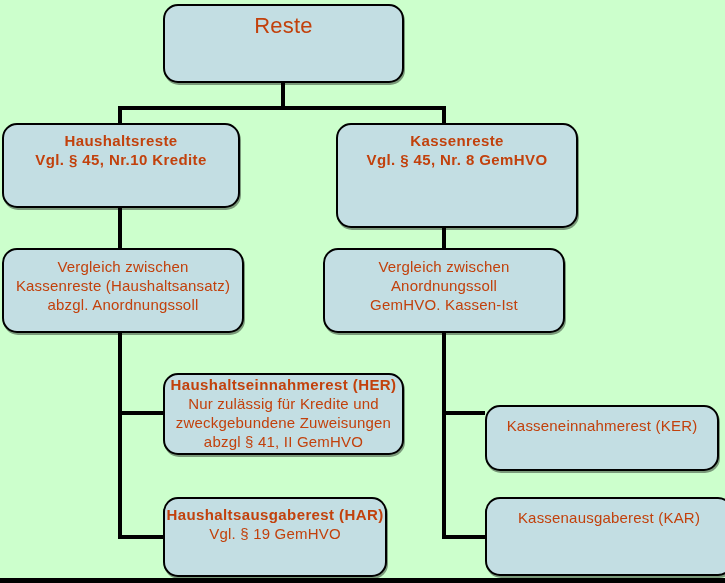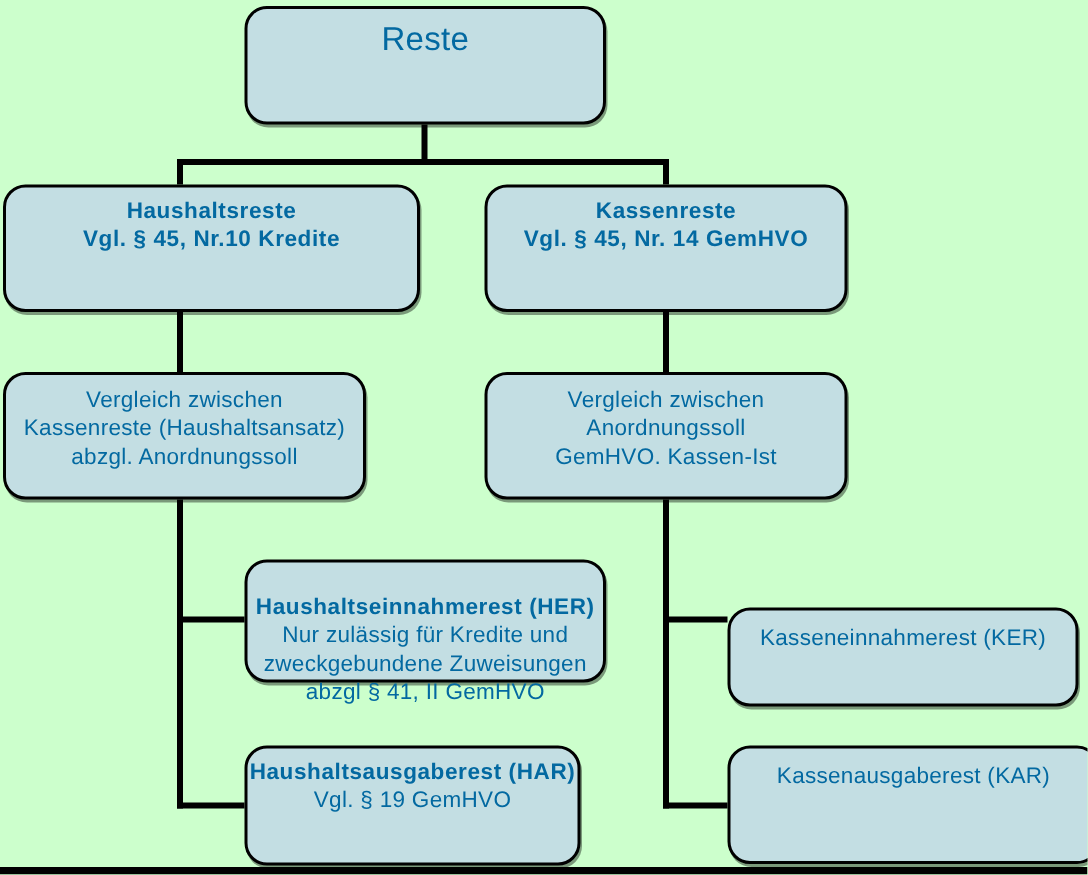--- a/index.html
+++ b/index.html
@@ -19,36 +19,36 @@
     position:absolute;left:0;top:0;width:725px;height:583px;
     background:var(--bg);
   }
   .node{
     position:absolute;
     background:var(--fill);
     border:2px solid var(--line);
     border-radius:15px;
     box-shadow:1px 2px 0 rgba(0,0,0,0.40);
     text-align:center;
-    color:#0369a1;
+    color:#c2410c;
     font-size:15px;
     line-height:19px;
     letter-spacing:0.2px;
   }
   .node .b{font-weight:bold;letter-spacing:0.4px;}
   .conn{position:absolute;background:var(--line);}
   .bottom-bar{position:absolute;background:var(--line);left:0;top:578px;width:725px;height:5px;}
 
   
   .n-reste{left:163px;top:4px;width:241px;height:79px;padding-top:7px;font-size:22px;line-height:26px;}
-  .n-hre {left:2px;  top:123px;width:278px;height:85px;padding-top:6px;}
-  .n-kre {left:323px;top:123px;width:242px;height:85px;padding-top:6px;}
+  .n-hre {left:2px;  top:123px;width:238px;height:85px;padding-top:6px;}
+  .n-kre {left:336px;top:123px;width:242px;height:105px;padding-top:6px;}
   .n-vgl1{left:2px;  top:248px;width:242px;height:85px;padding-top:7px;}
   .n-vgl2{left:323px;top:248px;width:242px;height:85px;padding-top:7px;}
-  .n-her {left:163px;top:373px;width:241px;height:82px;padding-top:20px;}
+  .n-her {left:163px;top:373px;width:241px;height:82px;padding-top:0;}
   .n-ker {left:485px;top:373px;width:234px;height:66px;padding-top:9px;margin-top:32px;}
   .n-har {left:163px;top:497px;width:224px;height:80px;padding-top:6px;}
   .n-kar {left:485px;top:497px;width:248px;height:79px;padding-top:9px;}
 
   
   .c-reste-drop {left:281px;top:83px; width:4px;  height:25px;}
   .c-split-bar  {left:118px;top:106px;width:328px;height:4px;}
   .c-split-l    {left:118px;top:108px;width:4px;  height:15px;}
   .c-split-r    {left:442px;top:108px;width:4px;  height:15px;}
   .c-l-23       {left:118px;top:208px;width:4px;  height:40px;}
@@ -82,21 +82,21 @@
     <div>Reste</div>
   </div>
 
   <div class="node n-hre">
     <div class="b">Haushaltsreste</div>
     <div class="b">Vgl. § 45, Nr.10 Kredite</div>
   </div>
 
   <div class="node n-kre">
     <div class="b">Kassenreste</div>
-    <div class="b">Vgl. § 45, Nr. 14 GemHVO</div>
+    <div class="b">Vgl. § 45, Nr. 8 GemHVO</div>
   </div>
 
   <div class="node n-vgl1">
     <div>Vergleich zwischen</div>
     <div>Kassenreste (Haushaltsansatz)</div>
     <div>abzgl. Anordnungssoll</div>
   </div>
 
   <div class="node n-vgl2">
     <div>Vergleich zwischen</div>

